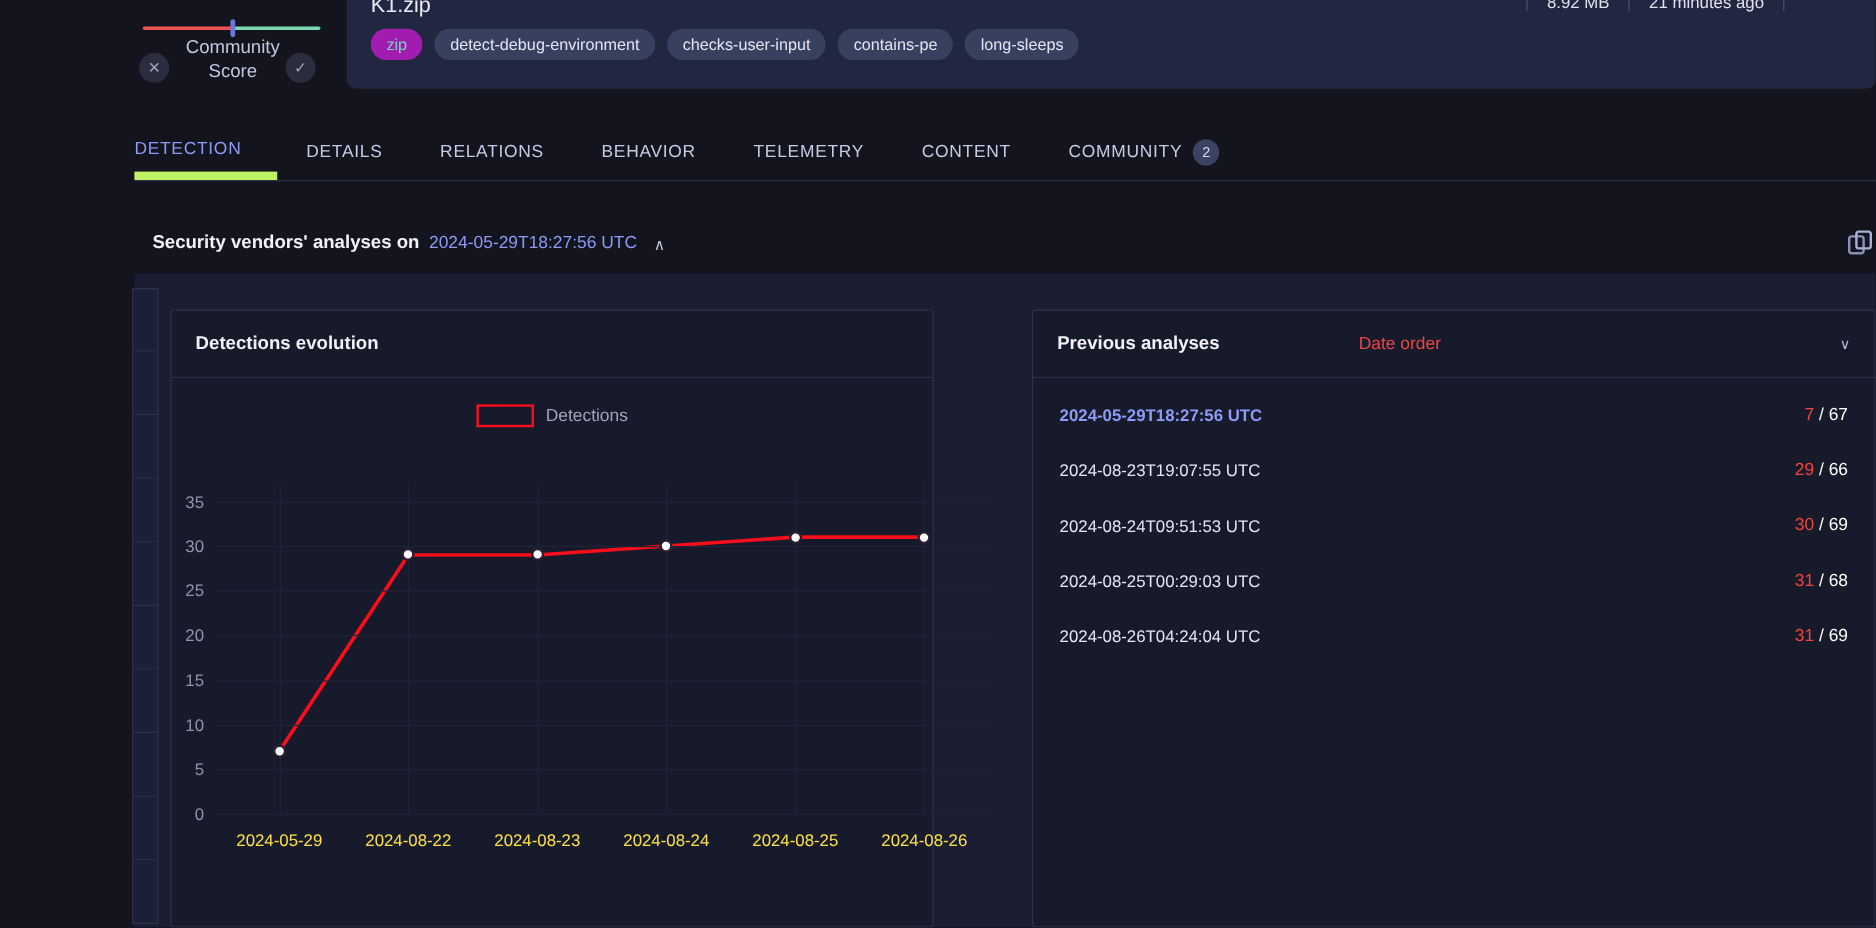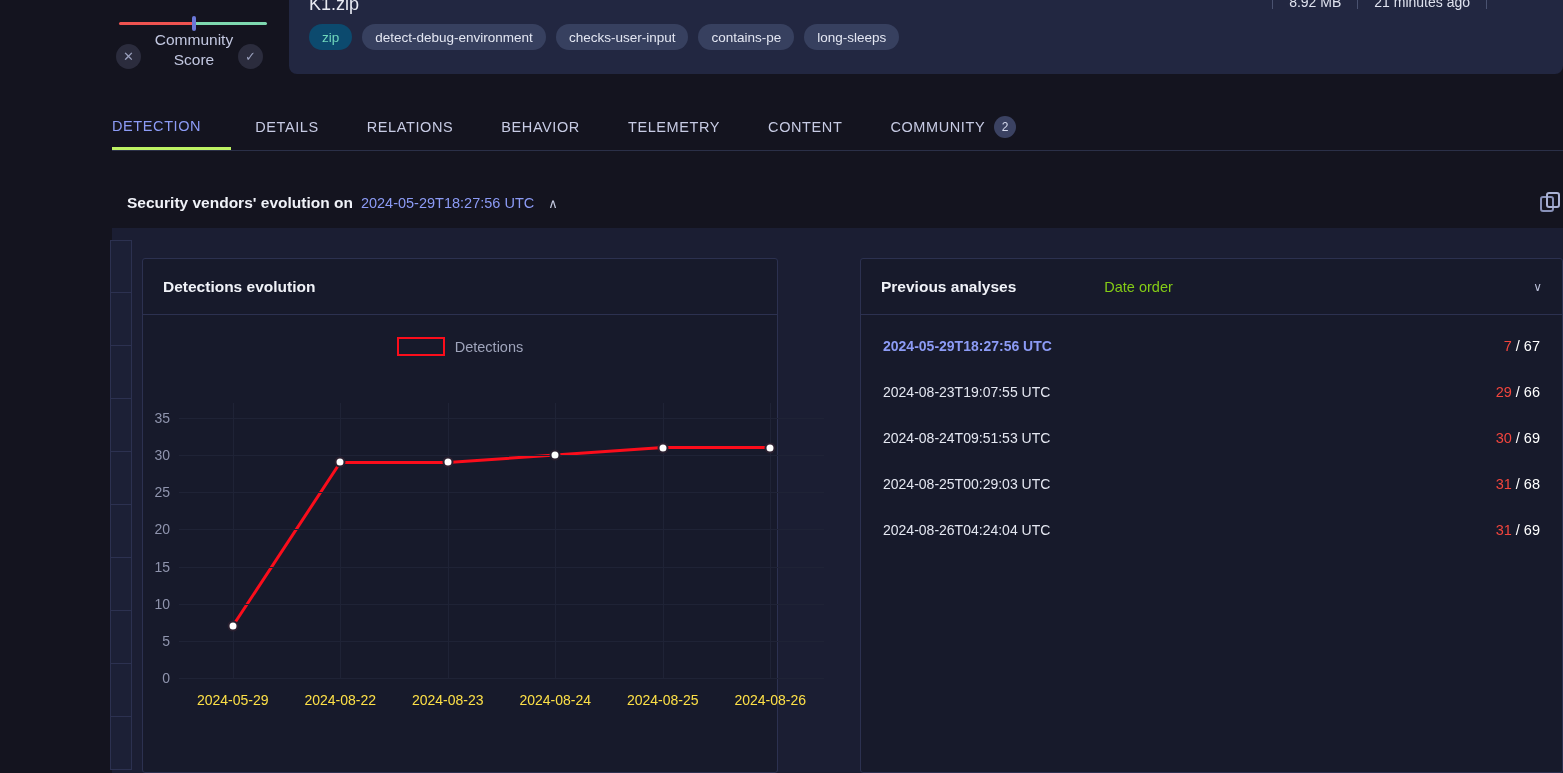--- a/index.html
+++ b/index.html
@@ -25,33 +25,33 @@
                 justify-content: center; font-size: 13px; }
   .score-icon.left { left: 8px; }
   .score-icon.right { left: 130px; }
 
   .file-card { position: absolute; left: 289px; top: -44px; width: 1274px; height: 118px;
                background: #222741; border-radius: 8px; }
   .file-name { position: absolute; left: 20px; top: 38px; font-size: 18px; color: #e8eaf2; }
   .tag-row { position: absolute; left: 20px; top: 68px; display: flex; gap: 10px; align-items: center; }
   .tag { height: 26px; padding: 0 13px; border-radius: 13px; background: #37405f; color: #e3e6f2;
          font-size: 13.5px; display: flex; align-items: center; white-space: nowrap; }
-  .tag.zip { background: #0c4a6e; color: #6fd6bb; }
+  .tag.zip { background: #a21caf; color: #6fd6bb; }
 
   .meta-row { position: absolute; right: 76px; top: 38px; display: flex; align-items: center;
               gap: 16px; font-size: 14px; color: #dfe2ee; }
   .meta-sep { width: 1px; height: 14px; background: #4a5270; }
 
   
   .tabs { position: absolute; left: 112px; top: 104px; width: 1451px; height: 48px;
           display: flex; align-items: flex-start; gap: 0; }
   .tab { height: 46px; padding: 0 24px; display: flex; align-items: center; gap: 9px;
          font-size: 14.5px; letter-spacing: 0.6px; color: #c7cbe4; cursor: pointer; }
   .tab:first-child { padding-left: 0; padding-right: 30px; }
-  .tab.active { color: #8c9bf5; border-bottom: 3px solid #bef264; }
+  .tab.active { color: #8c9bf5; border-bottom: 7px solid #bef264; }
   .tab-badge { min-width: 22px; height: 22px; padding: 0 6px; border-radius: 11px; background: #3b4262;
                color: #d7dbee; font-size: 12px; display: flex; align-items: center; justify-content: center; letter-spacing: 0; }
   .tabs-rule { position: absolute; left: 112px; top: 150px; width: 1451px; height: 1px; background: #2b3048; }
 
   
   .left-strip { position: absolute; left: 110px; top: 240px; width: 22px; height: 533px; }
   .strip-cell { width: 22px; height: 53px; background: #1c2036; border: 1px solid #2c3150; border-top: none; }
   .strip-cell:first-child { border-top: 1px solid #2c3150; }
 
   
@@ -85,21 +85,21 @@
   .gridline-h { position: absolute; left: 0; width: 100%; height: 1px; background: #1f2336; }
   .gridline-v { position: absolute; top: 0; height: 100%; width: 1px; background: #1f2336; }
   .xtick { position: absolute; top: 100%; margin-top: 14px; transform: translateX(-50%);
            font-size: 14px; color: #fde047; white-space: nowrap; }
   .dot { position: absolute; width: 11px; height: 11px; border-radius: 50%; background: #ffffff;
          border: 2.5px solid #2a2030; transform: translate(-50%, -50%); }
 
   
   .an-card { left: 860px; top: 258px; width: 703px; height: 515px; }
   .an-head { justify-content: flex-start; }
-  .an-order { margin-left: 88px; font-size: 14.5px; color: #84cc16; }
+  .an-order { margin-left: 116px; font-size: 14.5px; color: #ef4444; }
   .an-chevron { margin-left: auto; font-size: 12px; color: #b9bed6; cursor: pointer; }
   .an-list { padding-top: 8px; }
   .an-row { height: 46px; display: flex; align-items: center; padding: 0 22px; cursor: pointer; }
   .an-date { font-size: 14px; color: #e4e7f1; }
   .an-row.active .an-date { color: #8c9bf5; font-weight: bold; }
   .an-count { margin-left: auto; font-size: 14.5px; color: #ffffff; }
   .an-det { color: #f2453d; }
   .an-row.active .an-det { color: #f2453d; }
 </style>
 </head>
@@ -162,21 +162,21 @@
       <span>CONTENT</span>
     </div>
     <div class="tab">
       <span>COMMUNITY</span>
       <span class="tab-badge">2</span>
     </div>
   </div>
   <div class="tabs-rule"></div>
 
   <div class="section-head">
-    <span class="section-title">Security vendors' evolution on</span>
+    <span class="section-title">Security vendors' analyses on</span>
     <span class="section-date">2024-05-29T18:27:56 UTC</span>
     <span class="section-chevron">∧</span>
     <span class="copy-icon">
       <svg width="26" height="26" viewBox="0 0 26 26">
         <rect x="4" y="7" width="12" height="14" rx="2" fill="none" stroke="#8891b8" stroke-width="2"></rect>
         <rect x="10" y="3" width="12" height="14" rx="2" fill="none" stroke="#aab2d4" stroke-width="2"></rect>
       </svg>
     </span>
   </div>
 

